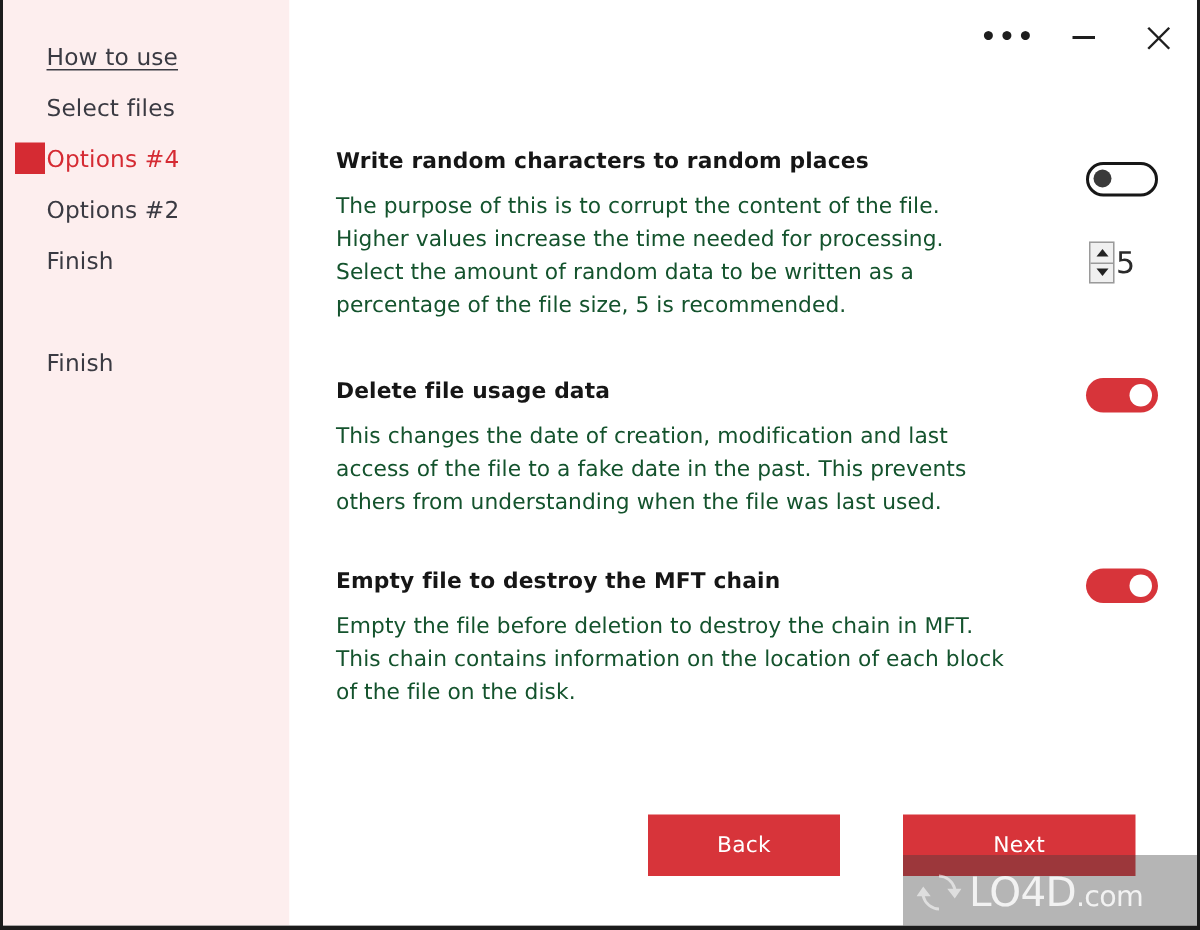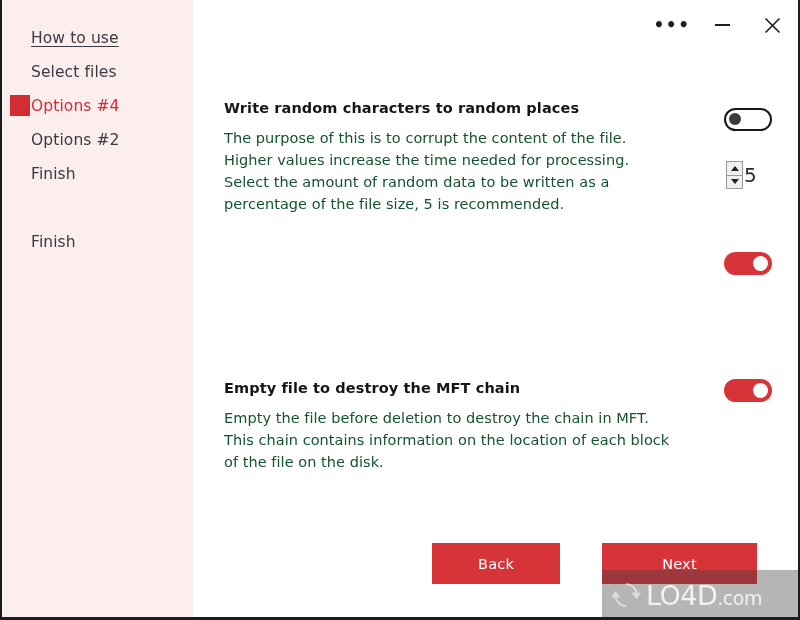--- a/index.html
+++ b/index.html
@@ -326,20 +326,24 @@
         <div class="spin-arrow up">
           <span class="tri-up"></span>
         </div>
         <div class="spin-arrow down">
           <span class="tri-down"></span>
         </div>
       </div>
       <span id="spinner-value">5</span>
     </div>
 
+    <section class="option-block" style="top:253px;">
+      <h2 class="option-heading">Delete file usage data</h2>
+      <p class="option-desc">This changes the date of creation, modification and last access of the file to a fake date in the past. This prevents others from understanding when the file was last used.</p>
+    </section>
     <div class="toggle on" style="left:531px; top:252px;">
       <span class="knob"></span>
     </div>
 
     <section class="option-block" style="top:380px;">
       <h2 class="option-heading">Empty file to destroy the MFT chain</h2>
       <p class="option-desc">Empty the file before deletion to destroy the chain in MFT. This chain contains information on the location of each block of the file on the disk.</p>
     </section>
     <div class="toggle on" style="left:531px; top:379px;">
       <span class="knob"></span>

